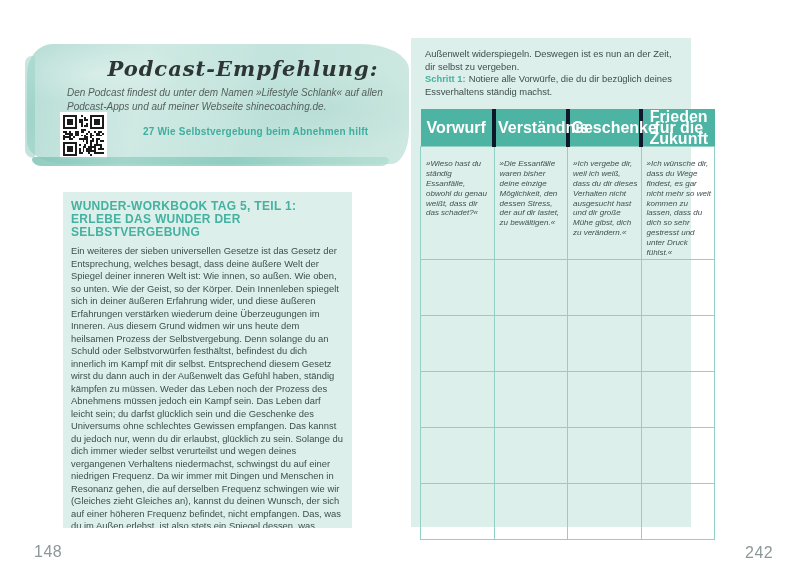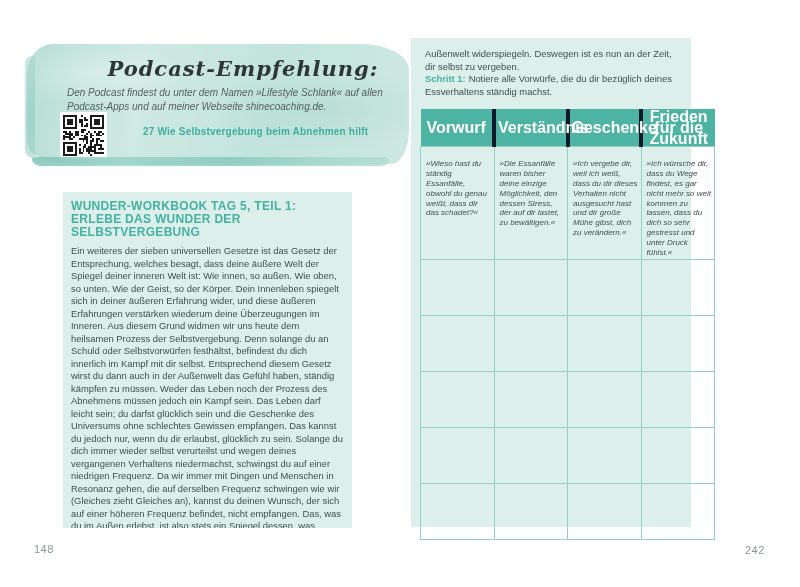--- a/index.html
+++ b/index.html
@@ -79,21 +79,21 @@
   }
   .forgive-table th + th{border-left:4px solid #0f172a;margin-top:16px;}
   .forgive-table td{
     border:1px solid #92cfc4;vertical-align:top;
     font-style:italic;font-size:8px;line-height:9.8px;color:#42504e;
     padding:12px 3px 2px 5px;
   }
   .forgive-table tr.content-row td{height:64px;}
   .forgive-table tr.empty-row td{height:41px;}
 
-  .pagenum{position:absolute;font-size:11px;color:#8d9799;letter-spacing:.5px;}
+  .pagenum{position:absolute;font-size:16px;color:#8d9799;letter-spacing:.5px;}
   .pagenum.left{left:34px;top:543px;}
   .pagenum.right{left:745px;top:544px;}
 </style>
 </head>
 <body>
 
 <div class="spread">
 
   <div>
 

